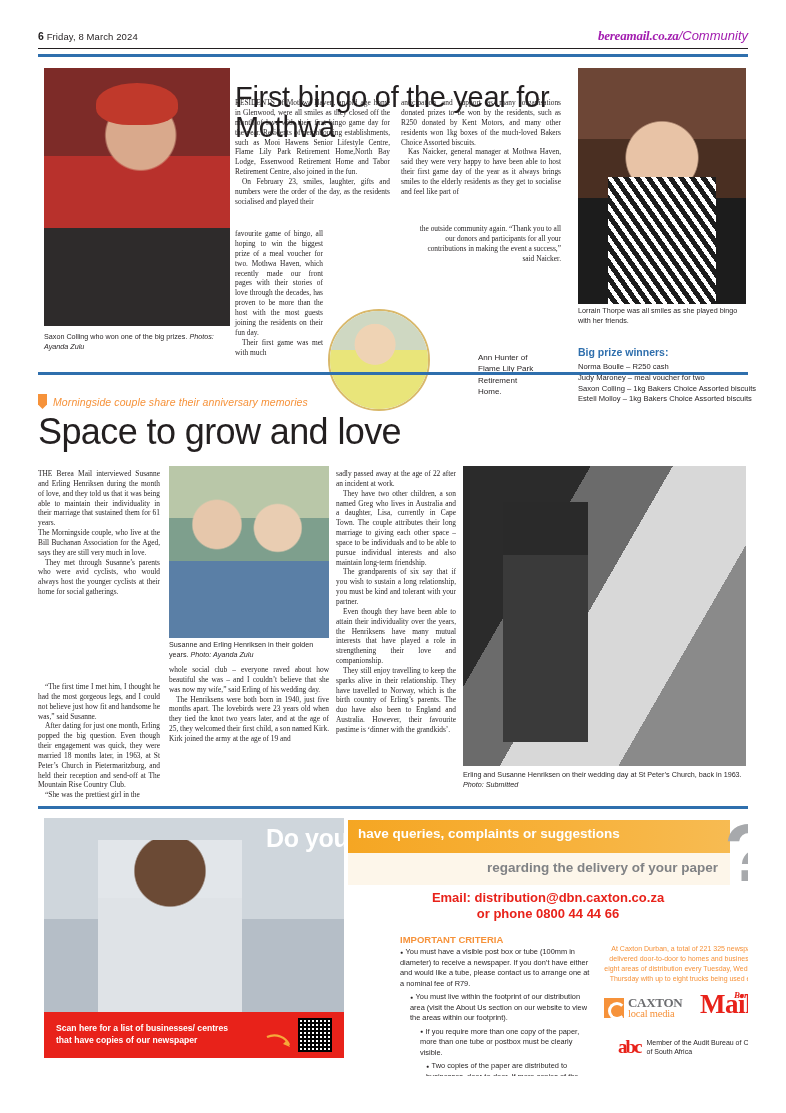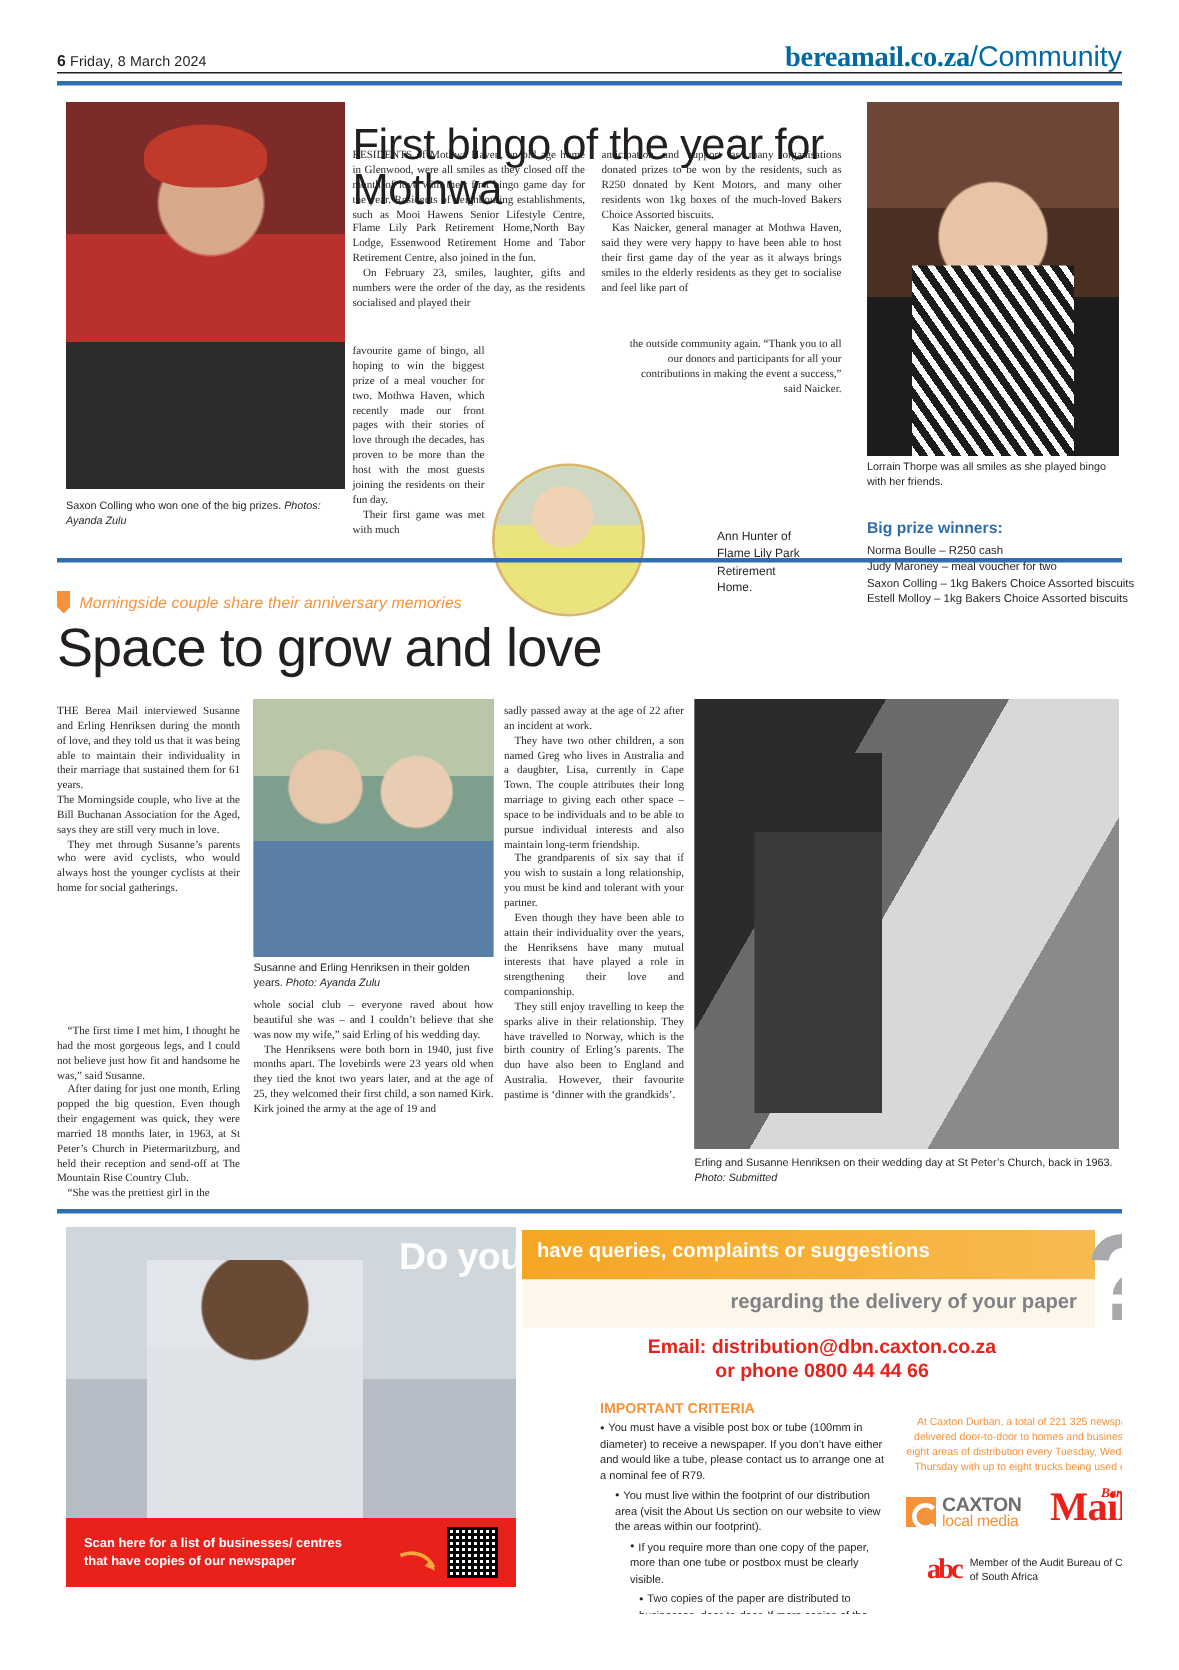--- a/index.html
+++ b/index.html
@@ -11,21 +11,21 @@
   }
   .page { position: relative; width: 786px; height: 1113px; background: #fff; }
 
   
   .masthead {
     position: absolute; left: 38px; top: 28px; width: 710px; height: 26px;
     display: flex; align-items: baseline; justify-content: space-between;
   }
   .folio { font-size: 9.5px; color: #231f20; letter-spacing: 0.1px; }
   .folio b { font-size: 10.5px; font-weight: bold; }
-  .section-url { font-size: 19px; color: #0369a1; }
+  .section-url { font-size: 13px; color: #a21caf; font-style: italic; }
   .section-url .dom { font-family: "Liberation Serif", serif; font-weight: bold; letter-spacing: -0.2px; }
   .section-url .sec { font-weight: normal; }
   .rule-thin { position: absolute; left: 38px; top: 48px; width: 710px; height: 1px; background: #231f20; }
   .rule-blue { position: absolute; left: 38px; top: 54px; width: 710px; height: 3px; background: #2f6fad; }
 
   
   .art1 { position: absolute; left: 38px; top: 64px; width: 710px; height: 300px; }
   .a1-photo-left {
     position: absolute; left: 6px; top: 4px; width: 186px; height: 258px;
     overflow: hidden; background: #6b2a2a;
@@ -178,21 +178,21 @@
     position: absolute; left: 566px; top: 128px; width: 180px;
     font-size: 7px; line-height: 1.45; color: #f6923a; text-align: center;
   }
   .ad-logos { position: absolute; left: 566px; top: 178px; width: 180px; height: 70px; }
   .logo-caxton { position: absolute; left: 0px; top: 2px; display: flex; align-items: center; gap: 4px; }
   .logo-caxton-mark { width: 20px; height: 20px; background: #f6923a; position: relative; }
   .logo-caxton-mark:after {
     content: ""; position: absolute; left: 4px; top: 4px; width: 12px; height: 12px;
     border: 3px solid #fff; border-radius: 50%; border-right-color: transparent;
   }
-  .logo-caxton-txt { line-height: 1.0; }
+  .logo-caxton-txt { line-height: 1.0; font-family: Liberation Serif, serif; }
   .logo-caxton-txt .c1 { font-size: 13px; font-weight: bold; color: #6d6e71; letter-spacing: -0.3px; display: block; }
   .logo-caxton-txt .c2 { font-size: 10.5px; color: #f6923a; letter-spacing: -0.2px; display: block; }
   .logo-mail { position: absolute; left: 96px; top: -4px; }
   .logo-mail .berea {
     position: absolute; left: 34px; top: 0px;
     font-family: "Liberation Serif", serif; font-size: 9px; font-weight: bold;
     font-style: italic; color: #e8221a;
   }
   .logo-mail .mail {
     font-family: "Liberation Serif", serif; font-size: 27px; font-weight: bold;

